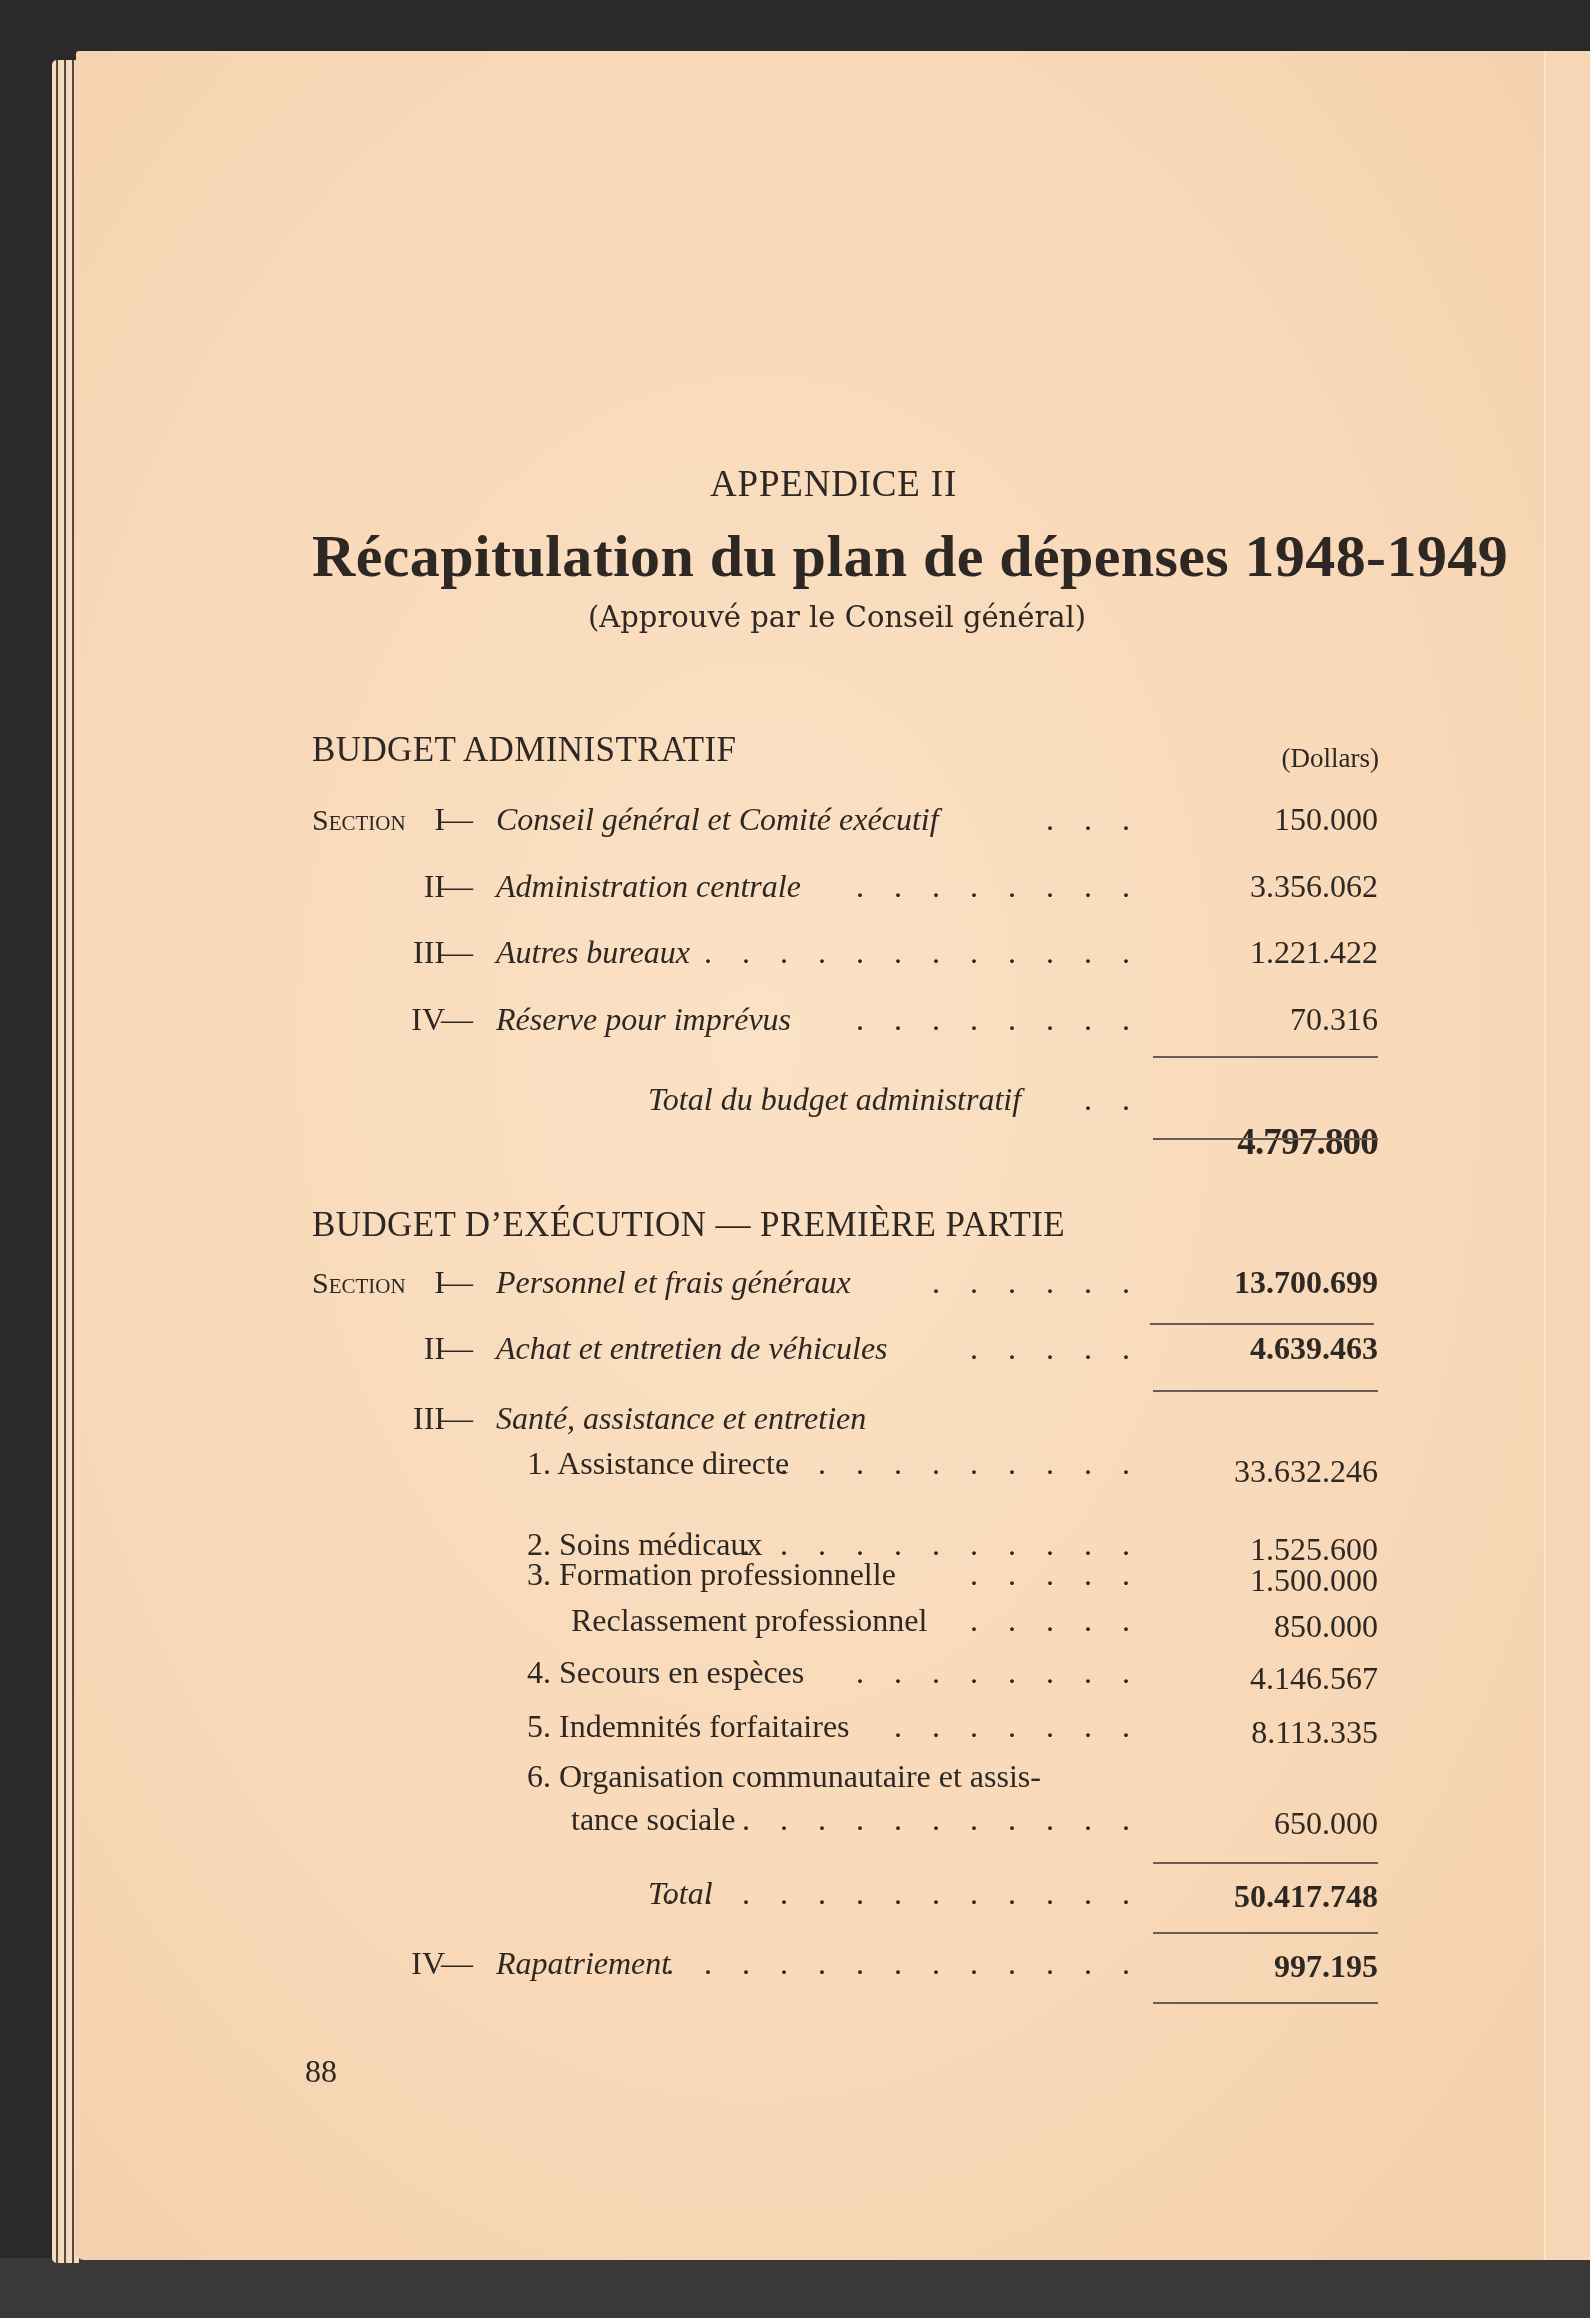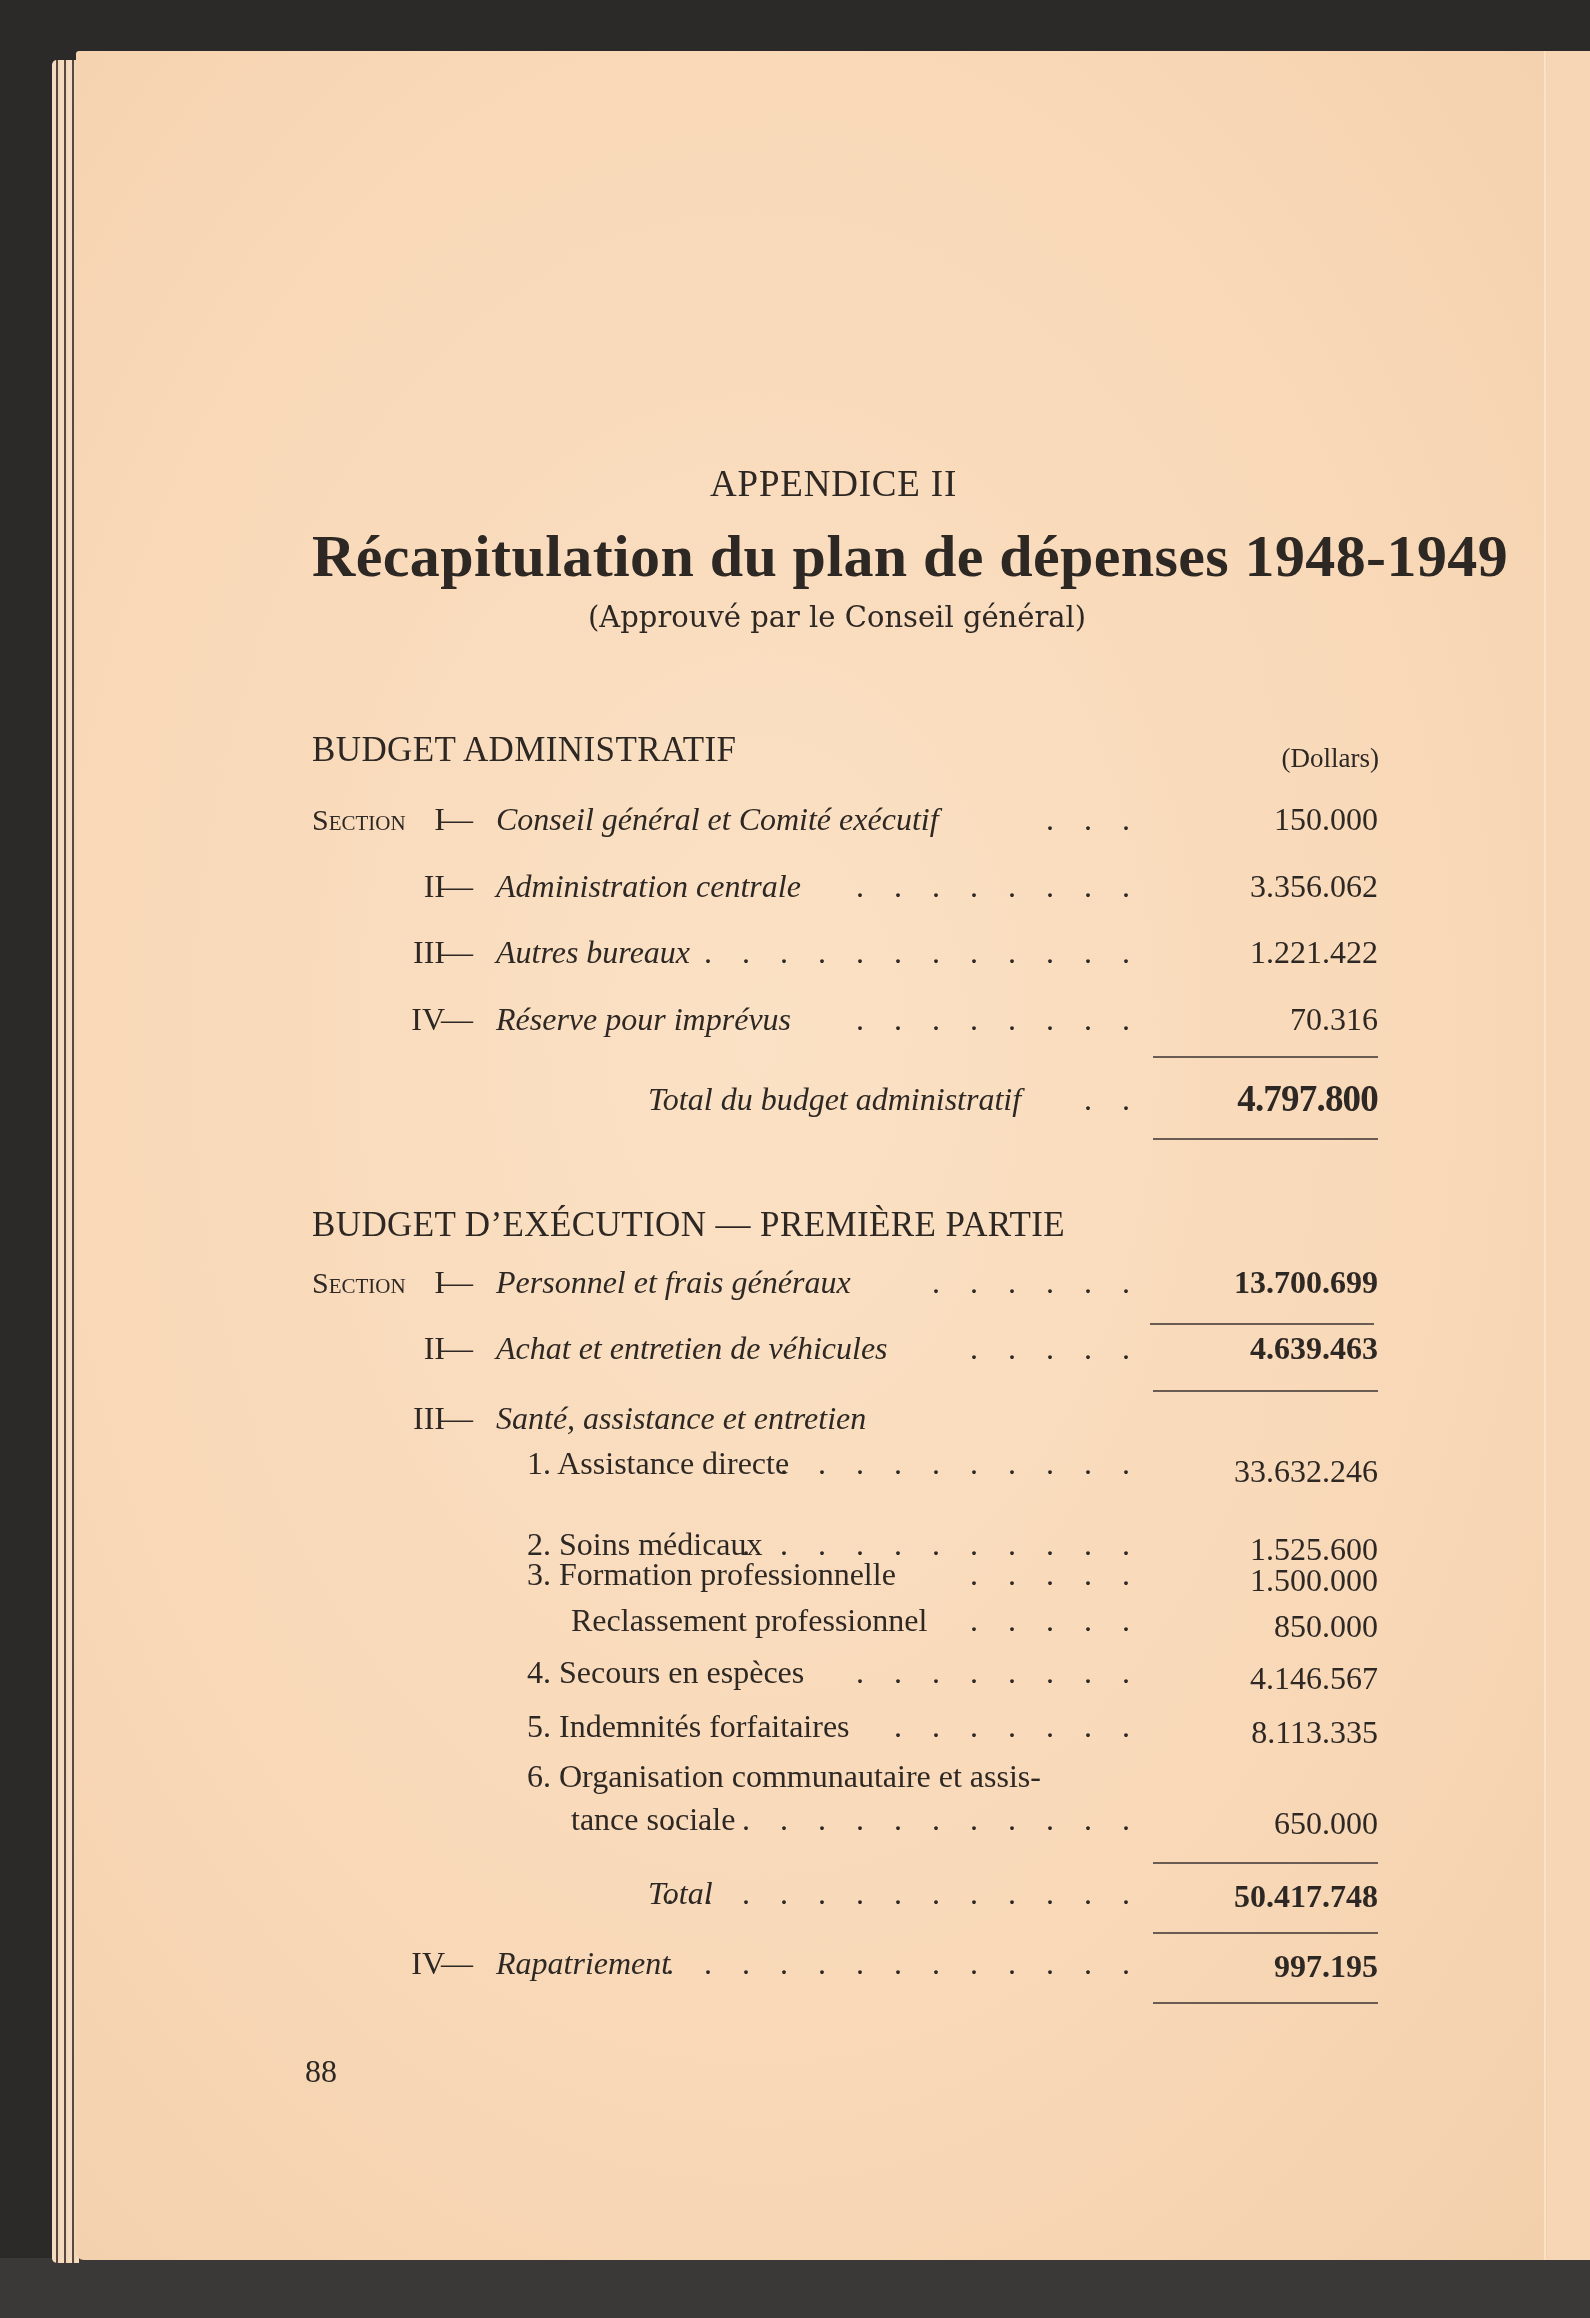--- a/index.html
+++ b/index.html
@@ -27,21 +27,21 @@
   .h-section { left:312px; font-size:35px; letter-spacing:0.4px; }
   .dollars { top:745px; right:211px; font-size:27px; }
   .row { position:absolute; left:0; width:1590px; height:40px; }
   .lbl-section { position:absolute; left:312px; font-size:30px; font-variant:small-caps; }
   .roman { position:absolute; font-size:32px; text-align:right; width:119px; left:310px; }
   .dash { position:absolute; left:441px; font-size:32px; }
   .desc { position:absolute; left:496px; font-size:32px; font-style:italic; }
   .desc-up { position:absolute; font-size:32px; }
   .num { position:absolute; right:212px; font-size:32px; text-align:right; }
   .num.bold { font-weight:bold; }
-  .num.xbold { font-weight:bold; font-size:37px; letter-spacing:-0.8px; }
+  .num.xbold { font-weight:bold; font-size:37px; letter-spacing:-0.8px;margin-top:43px; }
   .dots { position:absolute; right:449px; font-size:32px; letter-spacing:11px; }
   .rule { position:absolute; left:1153px; width:225px; height:1.6px; background:#6a5c52; }
   .pagenum { top:2055px; left:305px; font-size:32px;text-align:center; }
 </style>
 </head>
 <body>
 
 <div class="backdrop-lower"></div>
 <div class="page-stack"></div>
 <div class="page"></div>

